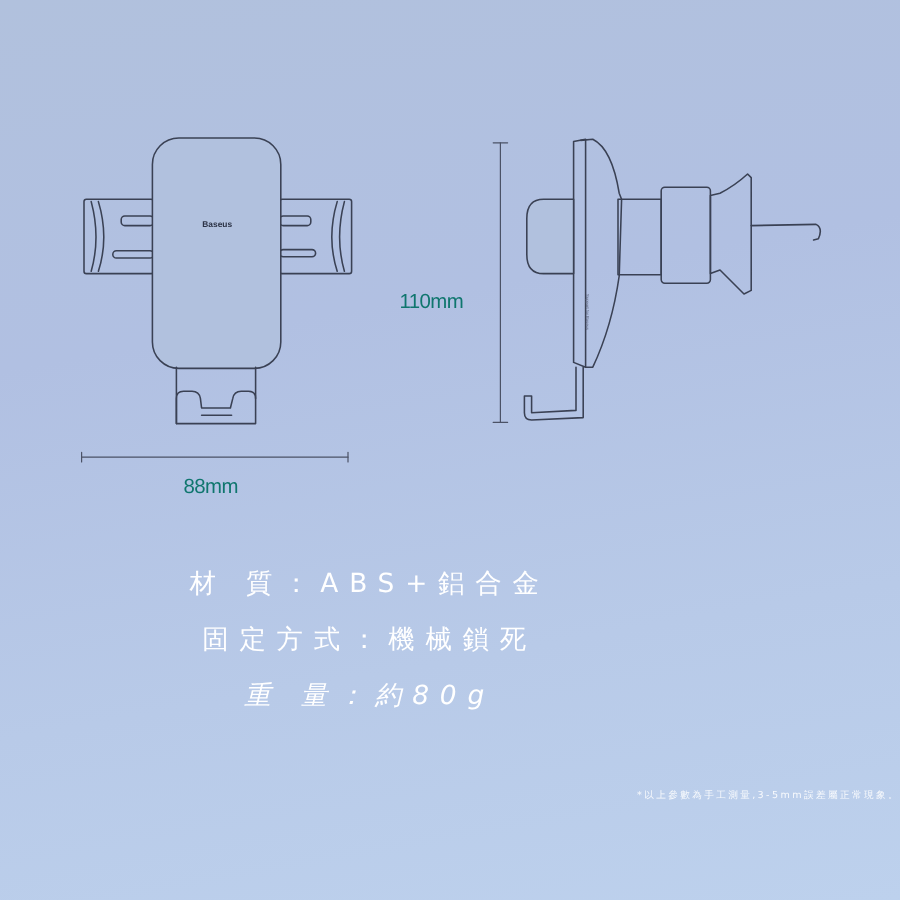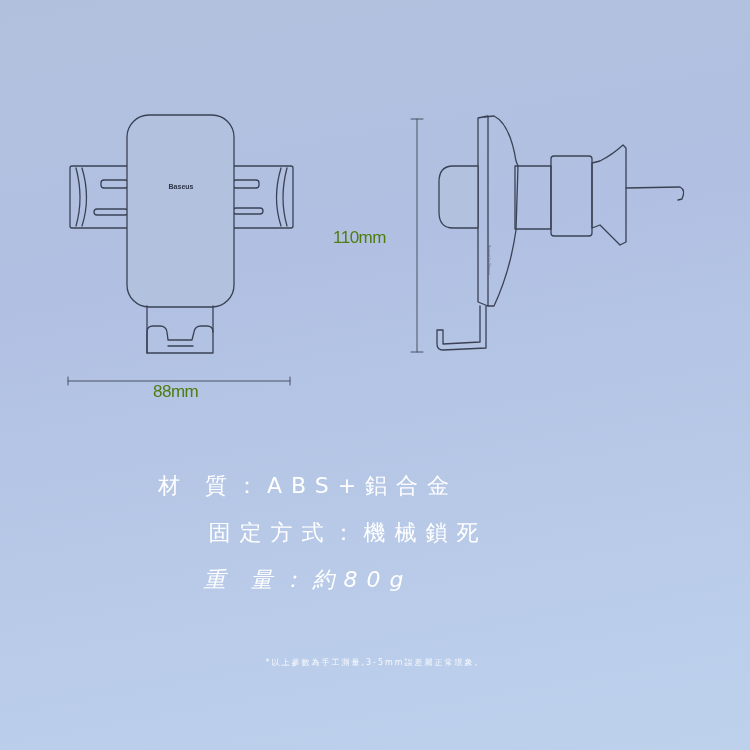--- a/index.html
+++ b/index.html
@@ -3,30 +3,30 @@
   <meta charset="utf-8">
   <style>
     html, body { margin: 0; padding: 0; }
     body {
       width: 750px; height: 750px; overflow: hidden; position: relative;
       background: linear-gradient(170deg, #b1c1dd 0%, #b1c0e2 35%, #b8cae8 70%, #bdd1ed 100%);
       font-family: "DejaVu Sans", sans-serif;
     }
     .drawing { position: absolute; left: 0; top: 0; }
     .dim-label {
-      position: absolute; color: #4d7c0f; font-family: "Liberation Sans", sans-serif;
-      font-size: 17px; letter-spacing: -0.5px;
+      position: absolute; color: #0f766e; font-family: "Liberation Sans", sans-serif;
+      font-size: 17px; letter-spacing: -0.5px; margin-top: 14px;
     }
     .spec-line {
       position: absolute; left: 0; width: 616px; text-align: center;
       color: #ffffff; font-size: 22px; letter-spacing: 9px;
       font-family: "DejaVu Sans", sans-serif;
     }
     .footnote {
-      position: absolute; left: 0; width: 750px; text-align: center; top: 657px;
+      position: absolute; left: 0; width: 750px; text-align: right; top: 657px;
       color: #ffffff; font-size: 8px; letter-spacing: 2px;
       font-family: "DejaVu Sans", sans-serif; opacity: 0.9;
     }
   </style>
 </head>
 <body>
 
 <svg class="drawing" width="750" height="750" viewBox="0 0 750 750" fill="none" stroke="#3a4154" stroke-width="1.3" stroke-linejoin="round" stroke-linecap="round">
 
   <g>
@@ -80,16 +80,16 @@
     <path d="M486 306 L486 348 L443 350 q-6 0 -6 -6 L437 330 L443 330 L443 344 L480 342 L480 306"></path>
   </g>
 
   <text x="0" y="0" transform="translate(488,245) rotate(90)" fill="#5a627a" stroke="none" font-size="3.5" font-family="Liberation Sans, sans-serif">Support for Baseus</text>
 </svg>
 
 <div class="dim-label" style="left:333px; top:228px;">110mm</div>
 <div class="dim-label" style="left:153px; top:382px;">88mm</div>
 
 <div class="spec-line" style="top:471px;">材 質：ABS+鋁合金</div>
-<div class="spec-line" style="top:518px;margin-left:40px;">固定方式：機械鎖死</div>
+<div class="spec-line" style="top:518px;">固定方式：機械鎖死</div>
 <div class="spec-line" style="top:565px;font-style:italic;">重 量：約80g</div>
 
 <div class="footnote">*以上參數為手工測量,3-5mm誤差屬正常現象。</div>
 
 </body></html>

